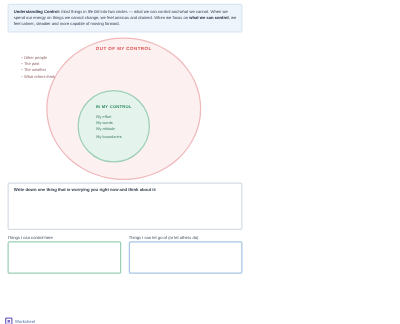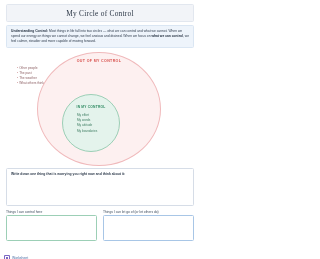--- a/index.html
+++ b/index.html
@@ -237,23 +237,20 @@
     font-size: 3.4px;
     color: #4a6fa5;
     white-space: nowrap;
   }
 </style>
 </head>
 <body>
 
 <div class="page">
 
-  <div class="titlebar">
-    <div class="title">My Circle of Control</div>
-  </div>
 
   <div class="introbox">
     <p>
       <b>Understanding Control:</b><span> Most things in life fall into two circles — what we can control and what we cannot. When we spend our energy on things we cannot change, we feel anxious and drained. When we focus on </span><b>what we can control</b><span>, we feel calmer, steadier and more capable of moving forward.</span>
     </p>
   </div>
 
   <div class="circle-area">
 
     <div class="outer-circle">

